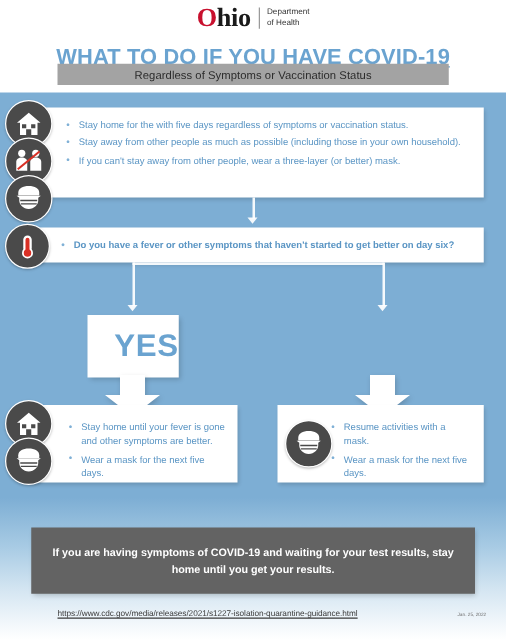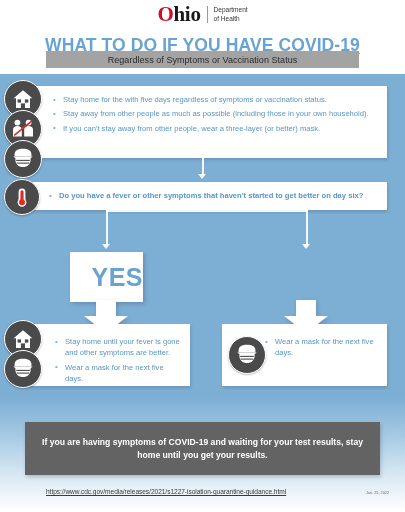--- a/index.html
+++ b/index.html
@@ -336,20 +336,21 @@
     <svg width="26" height="26" viewBox="0 0 26 26" aria-hidden="true">
       <path d="M4.6 8.2c0-3.6 3.6-5.4 8.4-5.4s8.4 1.8 8.4 5.4v2.2H4.6z" fill="#ffffff"></path>
       <path d="M3.3 10.6h19.4l-2.1 1.6v2.0c0 3.6-3.2 6.9-7.6 6.9s-7.6-3.3-7.6-6.9v-2.0z" fill="#ffffff"></path>
       <line x1="6.2" y1="14.4" x2="19.8" y2="14.4" stroke="#4a4a4a" stroke-width="1.1"></line>
       <line x1="6.6" y1="17.1" x2="19.4" y2="17.1" stroke="#4a4a4a" stroke-width="1.1"></line>
     </svg>
   </div>
 
   <div class="card" id="card-no-result">
     <ul class="bullets">
+      <li>Resume activities with a mask.</li>
       <li>Wear a mask for the next five days.</li>
     </ul>
   </div>
   <div class="icon-circle" id="icon-mask-3">
     <svg width="26" height="26" viewBox="0 0 26 26" aria-hidden="true">
       <path d="M4.6 8.2c0-3.6 3.6-5.4 8.4-5.4s8.4 1.8 8.4 5.4v2.2H4.6z" fill="#ffffff"></path>
       <path d="M3.3 10.6h19.4l-2.1 1.6v2.0c0 3.6-3.2 6.9-7.6 6.9s-7.6-3.3-7.6-6.9v-2.0z" fill="#ffffff"></path>
       <line x1="6.2" y1="14.4" x2="19.8" y2="14.4" stroke="#4a4a4a" stroke-width="1.1"></line>
       <line x1="6.6" y1="17.1" x2="19.4" y2="17.1" stroke="#4a4a4a" stroke-width="1.1"></line>
     </svg>

